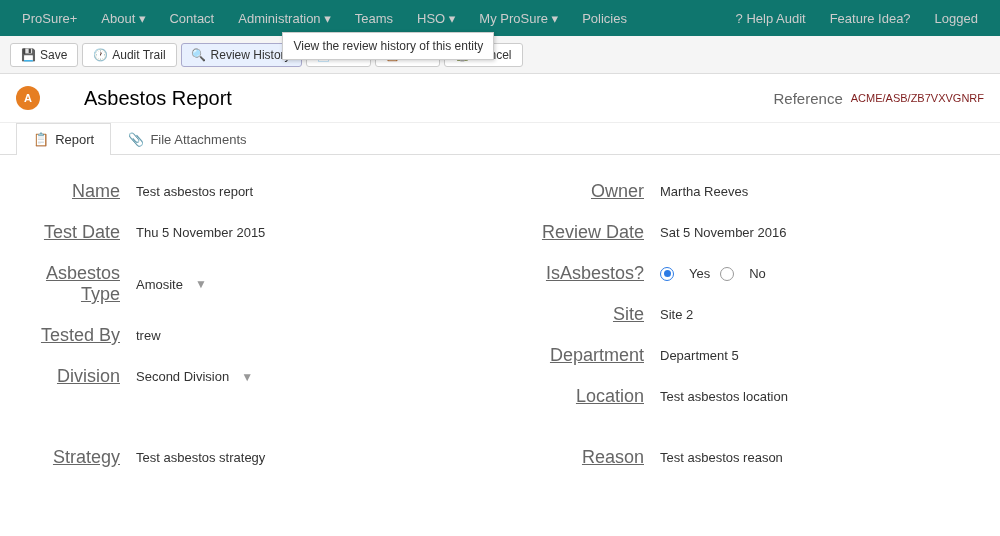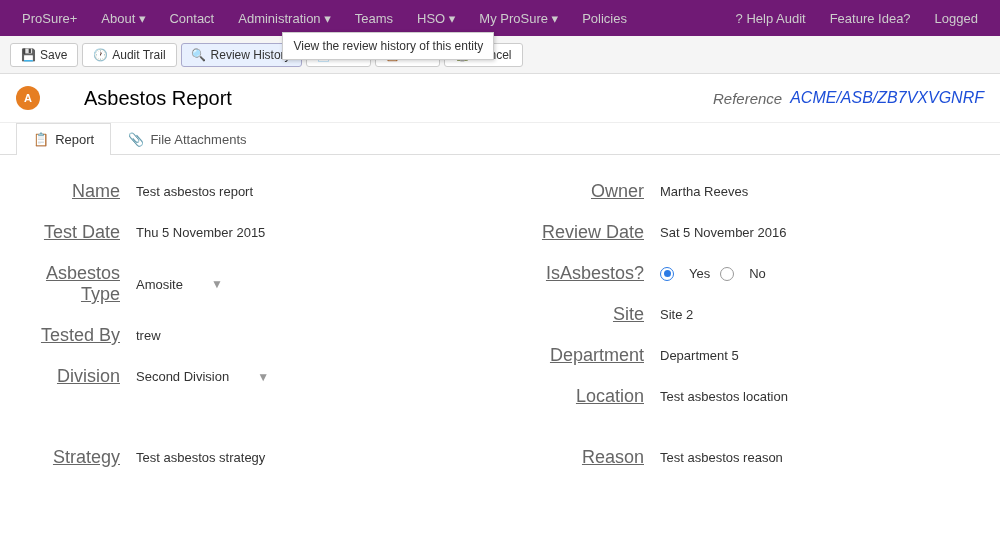--- a/index.html
+++ b/index.html
@@ -1,20 +1,20 @@
 <!DOCTYPE html>
 <html><head>
   <meta charset="utf-8">
   <style>
     * { box-sizing: border-box; margin: 0; padding: 0; }
     body { font-family: Arial, sans-serif; font-size: 13px; color: #333; background: #fff; }
 
     
     .top-nav {
-      background: #701a75;
+      background: #0f766e;
       color: #ccc;
       display: flex;
       align-items: center;
       height: 36px;
       padding: 0 10px;
       position: relative;
     }
     .top-nav .nav-item {
       padding: 0 12px;
       height: 36px;
@@ -101,29 +101,28 @@
       font-size: 20px;
       font-weight: normal;
       color: #000000;
       margin-left: 36px;
     }
     .reference-area {
       margin-left: auto;
       display: flex;
       align-items: center;
       gap: 8px;
-      font-style: italic;
     }
     .reference-label {
       color: #666;
       font-size: 15px;
     }
     .reference-value {
-      font-size: 16px;
-      color: #1d4ed8;
+      font-size: 11px;
+      color: #7f1d1d;
       font-weight: normal;
     }
 
     
     .tabs {
       display: flex;
       padding: 0 16px;
       border-bottom: 1px solid #ddd;
     }
     .tab {
@@ -172,21 +171,21 @@
       text-decoration: underline;
     }
     .form-value {
       flex: 1;
       color: #333;
       font-size: 13px;
     }
     .form-value.with-dropdown {
       display: flex;
       align-items: center;
-      gap: 20px;
+      gap: 4px;
     }
     .dropdown-arrow {
       color: #999;
       font-size: 12px;
       margin-left: 8px;
     }
 
     
     .radio-group {
       display: flex;

